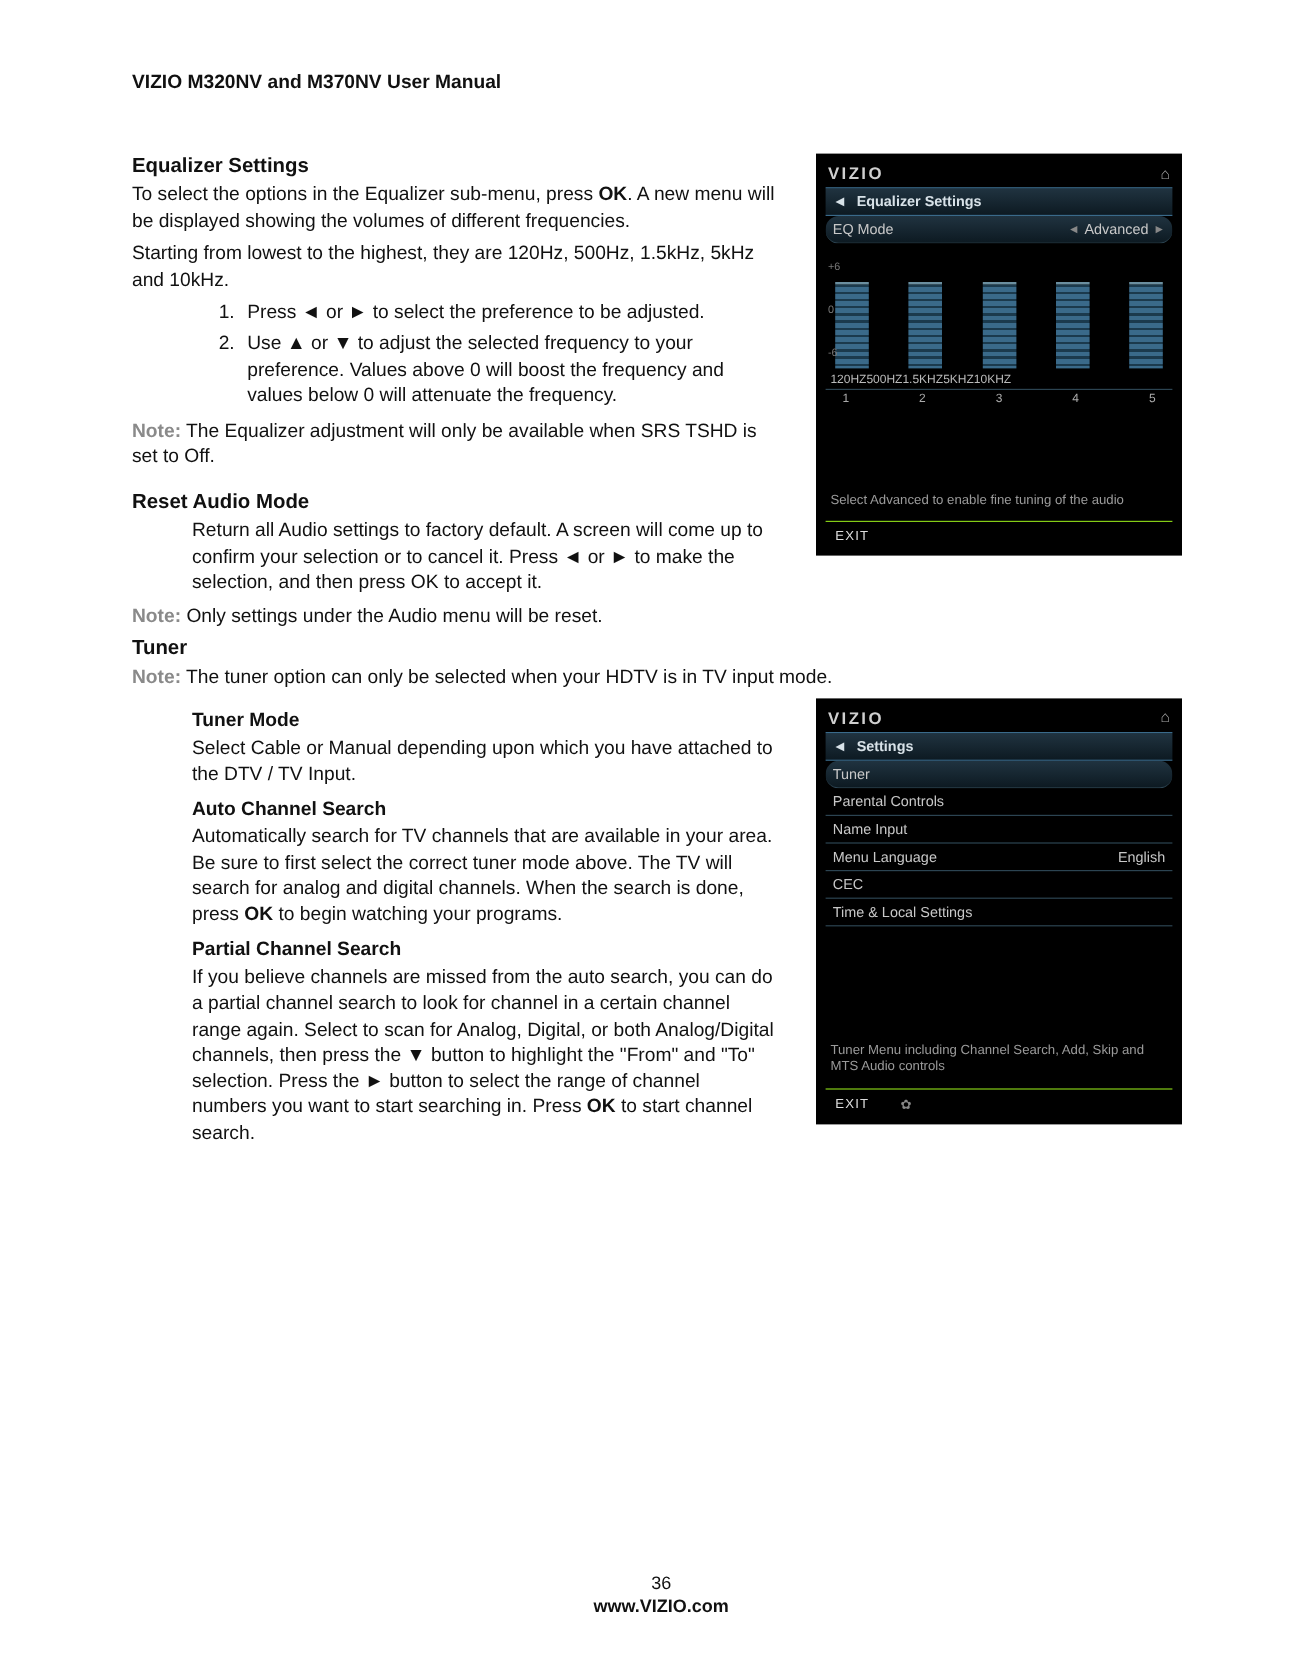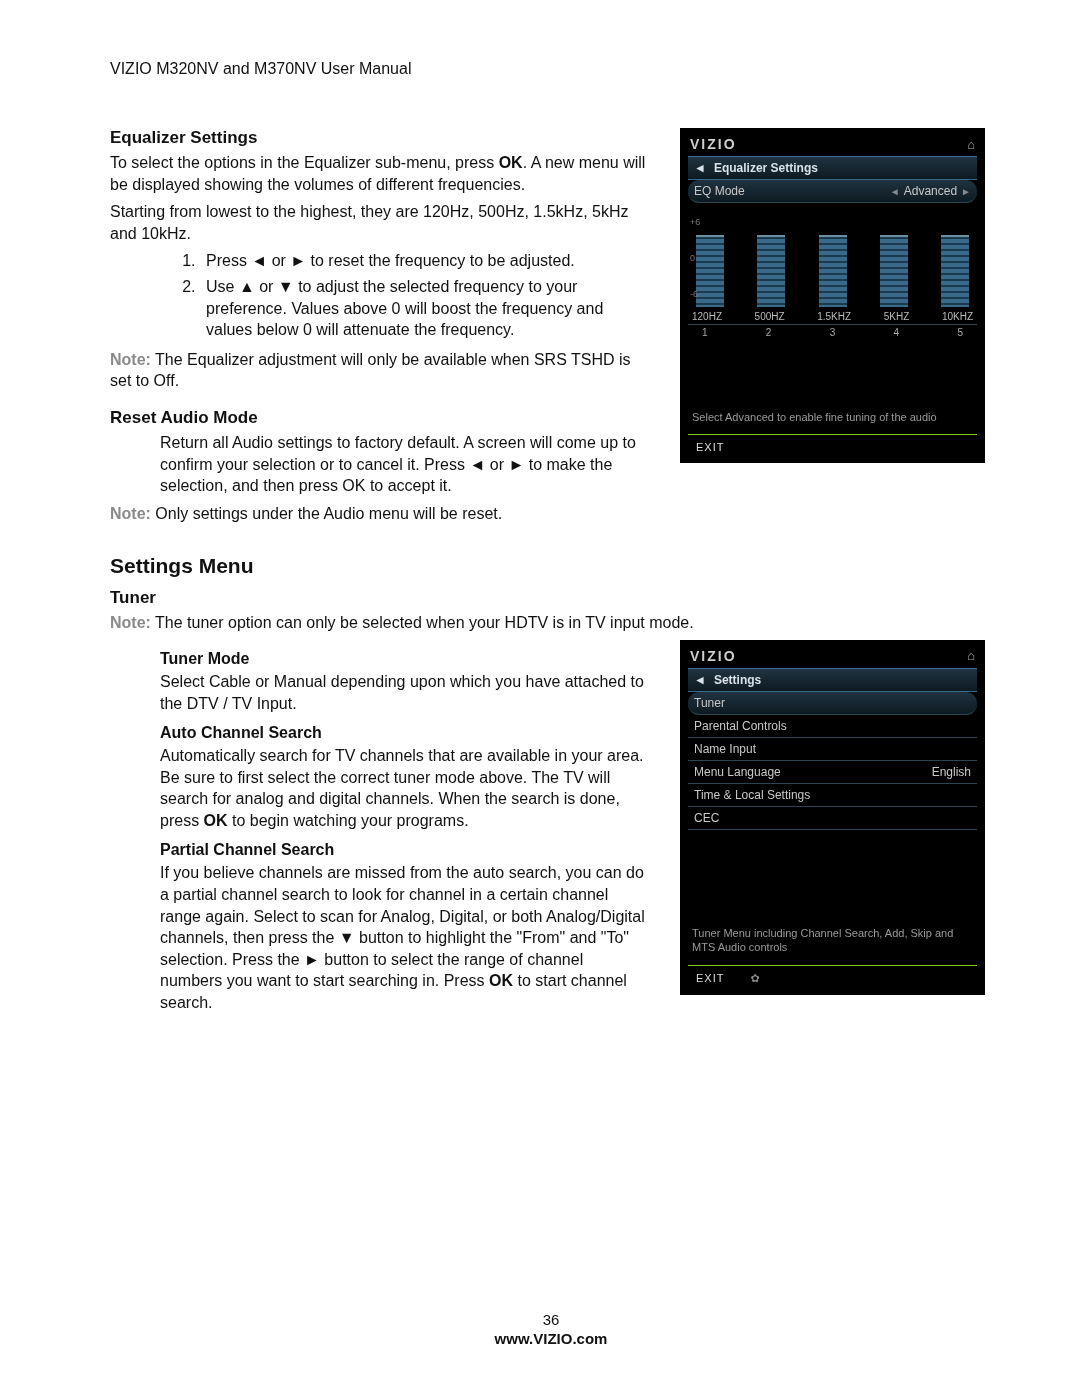--- a/index.html
+++ b/index.html
@@ -11,20 +11,21 @@
   .page {
     width: 1080px;
     height: 1397px;
     box-sizing: border-box;
     padding: 60px 110px 30px 110px;
     position: relative;
   }
   .top-line {
     font-size: 16px;
     margin-bottom: 50px;
+    font-weight: bold;
   }
   .main-flex {
     display: flex;
     gap: 32px;
   }
   .left-col {
     flex: 1 1 auto;
   }
   .right-col {
     flex: 0 0 auto;
@@ -153,21 +154,21 @@
     height: 70px;
     background: repeating-linear-gradient(
       to bottom,
       #1b3a4d 0px, #1b3a4d 2px,
       #3a6a8a 2px, #3a6a8a 6px
     );
     border-top: 2px solid #6b8fa0;
   }
   .eq-labels {
     display: flex;
-    justify-content: space-between;
+    justify-content: flex-start;
     padding: 2px 4px 2px 4px;
     font-size: 10px;
     color: #bbb;
     border-bottom: 1px solid #2c4452;
   }
   .eq-nums {
     display: flex;
     justify-content: space-between;
     padding: 2px 14px 6px 14px;
     font-size: 10px;
@@ -219,21 +220,21 @@
   <div class="main-flex">
     <div class="left-col">
 
       <h2 class="section-heading">Equalizer Settings</h2>
       <p class="body">
         <span>To select the options in the Equalizer sub-menu, press </span><b>OK</b><span>. A new menu will be displayed showing the volumes of different frequencies.</span>
       </p>
       <p class="body">Starting from lowest to the highest, they are 120Hz, 500Hz, 1.5kHz, 5kHz and 10kHz.</p>
 
       <ol class="numlist">
-        <li>Press ◄ or ► to reset the frequency to be adjusted.</li>
+        <li>Press ◄ or ► to select the preference to be adjusted.</li>
         <li>Use ▲ or ▼ to adjust the selected frequency to your preference. Values above 0 will boost the frequency and values below 0 will attenuate the frequency.</li>
       </ol>
 
       <p class="body">
         <span class="note-label">Note:</span><span> The Equalizer adjustment will only be available when SRS TSHD is set to Off.</span>
       </p>
 
       <h2 class="section-heading" style="margin-top:16px">Reset Audio Mode</h2>
       <p class="body indent">Return all Audio settings to factory default. A screen will come up to confirm your selection or to cancel it. Press ◄ or ► to make the selection, and then press OK to accept it.</p>
       <p class="body">
@@ -288,21 +289,20 @@
         </div>
         <div style="height:60px"></div>
         <div class="hint">Select Advanced to enable fine tuning of the audio</div>
         <div class="exit-row">
           <span>EXIT</span>
         </div>
       </div>
     </div>
   </div>
 
-  <h1 class="big-heading">Settings Menu</h1>
 
   <h2 class="section-heading">Tuner</h2>
   <p class="body">
     <span class="note-label">Note:</span><span> The tuner option can only be selected when your HDTV is in TV input mode.</span>
   </p>
 
   <div class="main-flex">
     <div class="left-col indent">
 
       <div class="sub-heading">Tuner Mode</div>
@@ -342,25 +342,25 @@
           </div>
           <div class="row">
             <span class="row-text">Name Input</span>
             <span></span>
           </div>
           <div class="row">
             <span class="row-text">Menu Language</span>
             <span>English</span>
           </div>
           <div class="row">
+            <span class="row-text">CEC</span>
+            <span></span>
+          </div>
+          <div class="row">
             <span class="row-text">Time &amp; Local Settings</span>
-            <span></span>
-          </div>
-          <div class="row">
-            <span class="row-text">CEC</span>
             <span></span>
           </div>
         </div>
 
         <div class="hint">Tuner Menu including Channel Search, Add, Skip and MTS Audio controls</div>
         <div class="exit-row">
           <span>EXIT</span>
           <span class="vizio-icon">✿</span>
         </div>
       </div>

